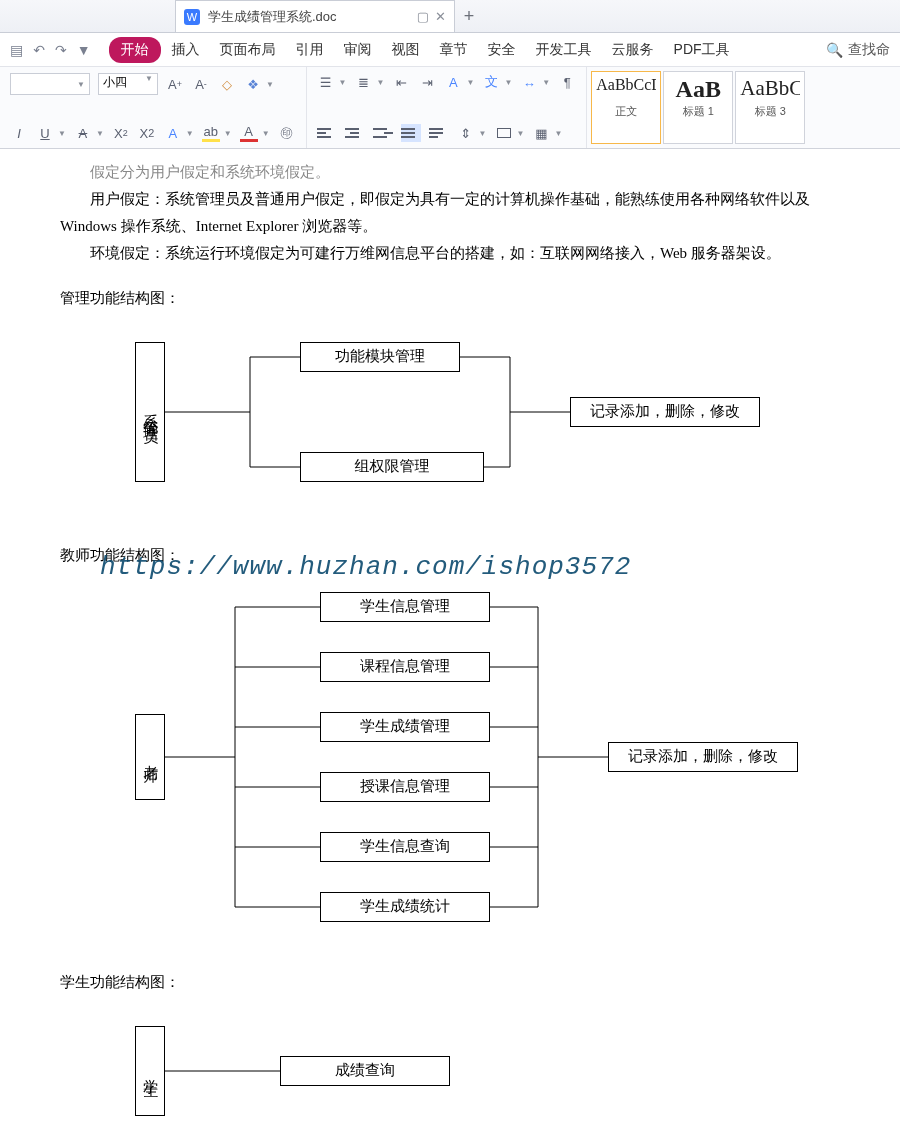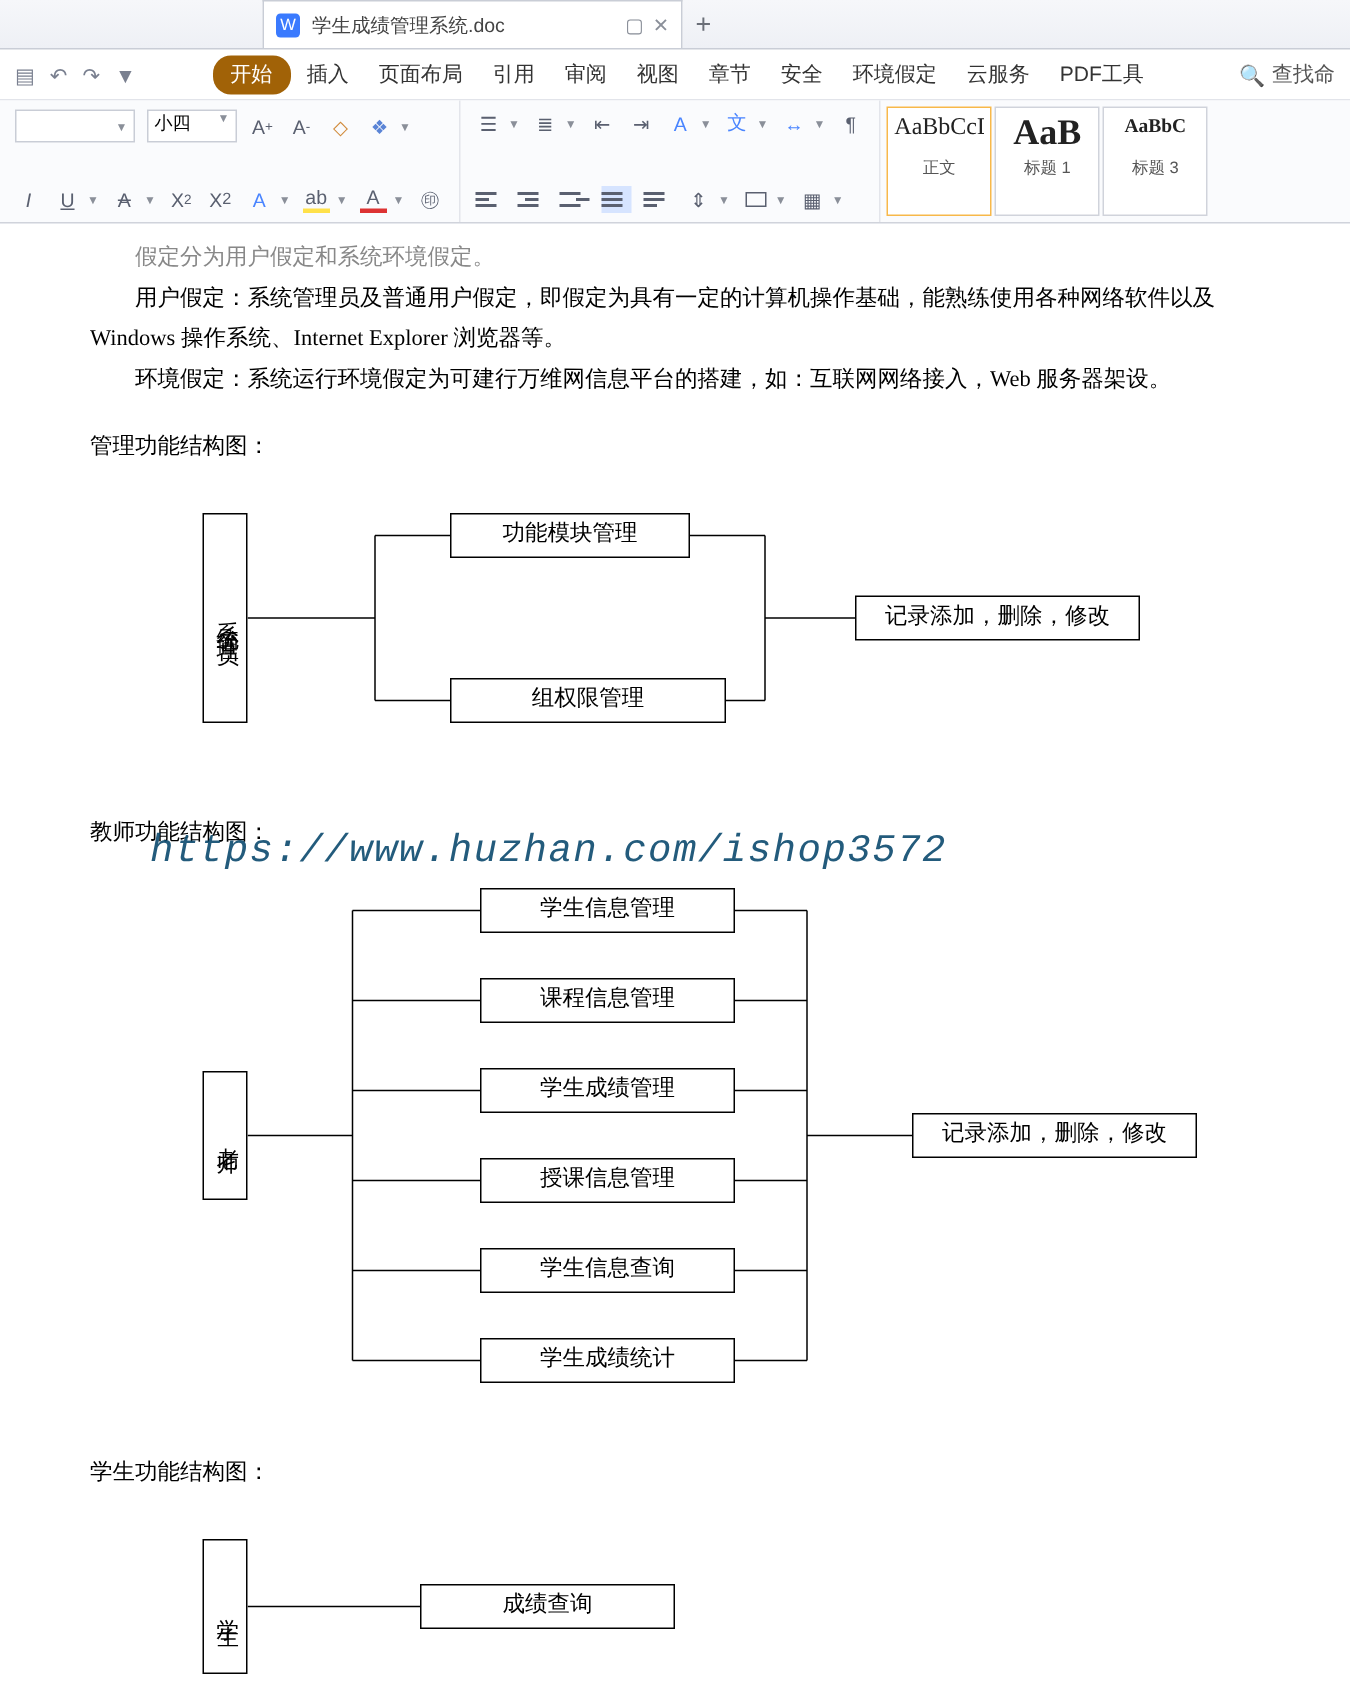--- a/index.html
+++ b/index.html
@@ -6,21 +6,21 @@
 body { font-family: "Microsoft YaHei", Arial, sans-serif; font-size: 13px; background: #fff; width: 900px; overflow: hidden; }
 .tabbar { height: 33px; background: linear-gradient(#f6f7fa,#eef0f5); border-bottom: 1px solid #c9cdd6; display: flex; align-items: stretch; }
 .tab { display: flex; align-items: center; background: #fff; border: 1px solid #c9cdd6; border-bottom: none; width: 280px; margin-left: 175px; padding: 0 8px; gap: 8px; }
 .tab-icon { width: 16px; height: 16px; background: #3a7afe; border-radius: 3px; color: #fff; font-size: 11px; display: flex; align-items: center; justify-content: center; }
 .tab-text { flex: 1; color: #444; font-size: 13px; white-space: nowrap; overflow: hidden; }
 .tab-acts { display: flex; gap: 6px; color: #8a8f99; }
 .tab-plus { width: 28px; display: flex; align-items: center; justify-content: center; color: #6b6f78; font-size: 18px; }
 .menubar { height: 34px; display: flex; align-items: center; gap: 2px; padding: 0 10px; border-bottom: 1px solid #e2e4ea; font-size: 14px; color: #333; }
 .qat { display: flex; gap: 10px; color: #7a8090; margin-right: 16px; }
 .menu-item { padding: 4px 9px; border-radius: 3px; }
-.menu-item.active { background: #a16207; color: #fff; border-radius: 12px; padding: 4px 12px; margin-left: 33px; }
+.menu-item.active { background: #be185d; color: #fff; border-radius: 12px; padding: 4px 12px; }
 .menu-sp { flex: 1; }
 .search { display: flex; align-items: center; gap: 4px; color: #555; }
 .ribbon { height: 82px; border-bottom: 1px solid #d0d3db; display: flex; align-items: stretch; background: #fafbfd; }
 .grp { border-right: 1px solid #e3e5eb; padding: 6px 10px; display: flex; flex-direction: column; justify-content: space-between; }
 .row { display: flex; align-items: center; gap: 8px; }
 .fontsel { width: 80px; height: 22px; border: 1px solid #c9cdd6; background: #fff; font-size: 12px; padding: 0 4px; color: #555; display: flex; align-items: center; }
 .sizesel { width: 60px; height: 22px; border: 1px solid #c9cdd6; background: #fff; font-size: 12px; padding: 0 4px; display: flex; }
 .ric { width: 18px; height: 18px; display: flex; align-items: center; justify-content: center; color: #5a6070; font-size: 13px; }
 .ric.u { text-decoration: underline; }
 .ric.s { text-decoration: line-through; }
@@ -69,21 +69,21 @@
     <span>▼</span>
   </div>
   <div class="menu-item active">开始</div>
   <div class="menu-item">插入</div>
   <div class="menu-item">页面布局</div>
   <div class="menu-item">引用</div>
   <div class="menu-item">审阅</div>
   <div class="menu-item">视图</div>
   <div class="menu-item">章节</div>
   <div class="menu-item">安全</div>
-  <div class="menu-item">环境假定</div>
+  <div class="menu-item">开发工具</div>
   <div class="menu-item">云服务</div>
   <div class="menu-item">PDF工具</div>
   <div class="menu-sp"></div>
   <div class="search">
     <span>🔍</span>
     <span>查找命</span>
   </div>
 </div>
 
 <div class="ribbon">
@@ -178,21 +178,21 @@
   <div class="styles">
     <div class="style-card sel">
       <div class="style-prev">AaBbCcDd</div>
       <div class="style-name">正文</div>
     </div>
     <div class="style-card">
       <div class="style-prev big">AaB</div>
       <div class="style-name">标题 1</div>
     </div>
     <div class="style-card">
-      <div class="style-prev" style="font-size:13px;font-weight:bold">AaBbC</div>
+      <div class="style-prev" style="font-size:21px;font-weight:normal">AaBbC</div>
       <div class="style-name">标题 3</div>
     </div>
   </div>
 </div>
 
 <div class="doc">
   <div class="indent" style="color:#888">假定分为用户假定和系统环境假定。</div>
   <div class="indent">用户假定：系统管理员及普通用户假定，即假定为具有一定的计算机操作基础，能熟练使用各种网络软件以及 Windows 操作系统、Internet Explorer 浏览器等。</div>
   <div class="indent">环境假定：系统运行环境假定为可建行万维网信息平台的搭建，如：互联网网络接入，Web 服务器架设。</div>
 

